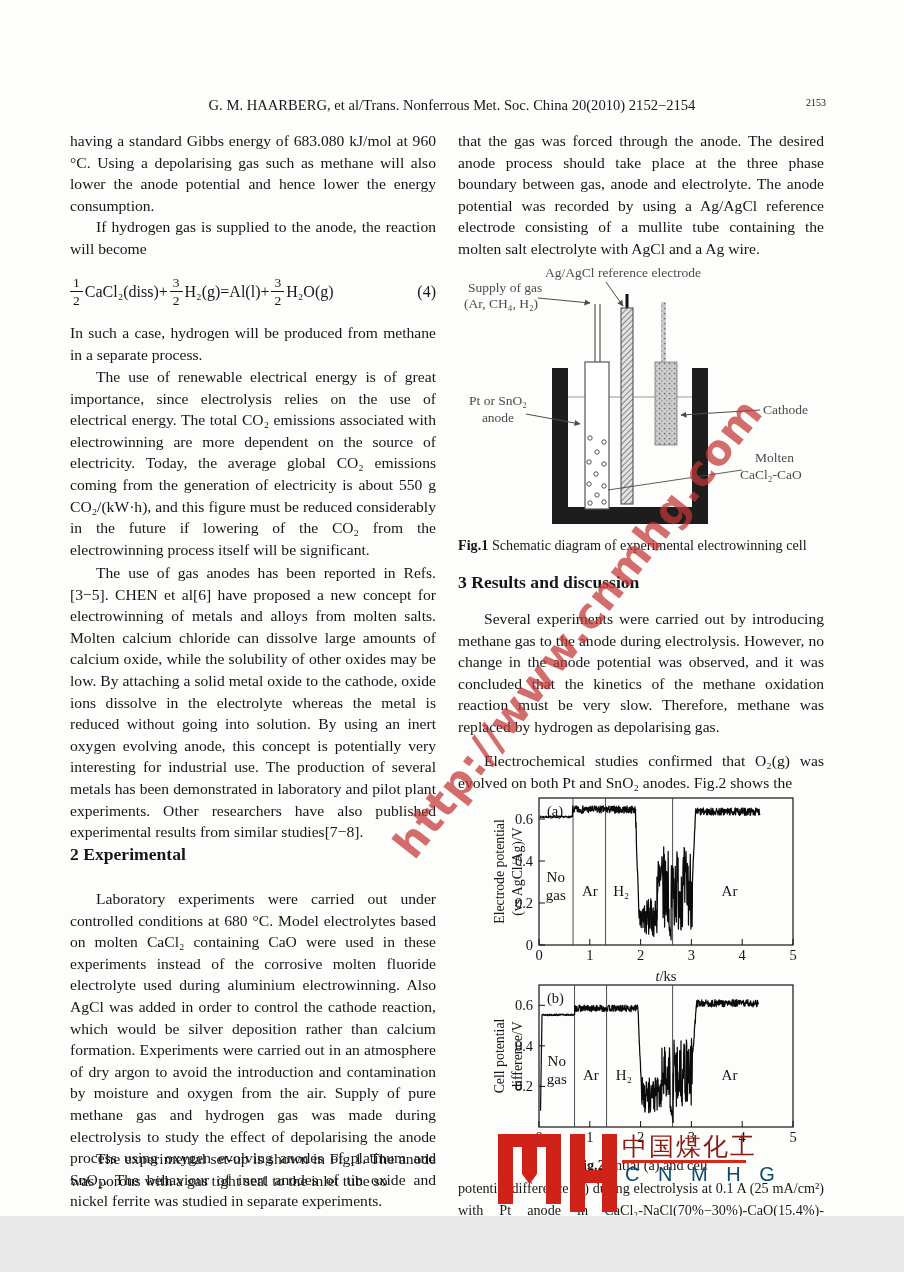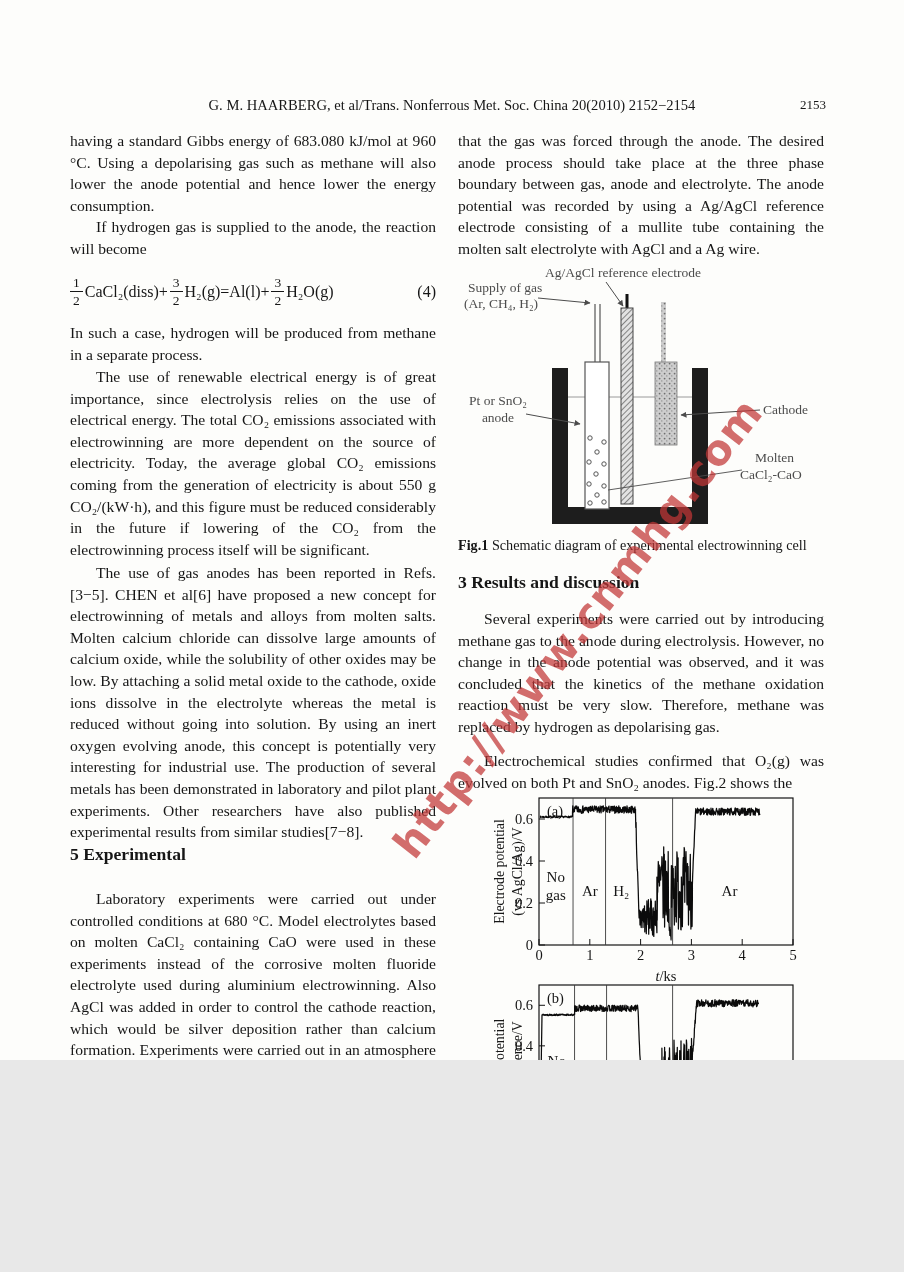--- a/index.html
+++ b/index.html
@@ -1,19 +1,19 @@
 <!DOCTYPE html>
 <html><head>
 <meta charset="utf-8">
 <style>
   html,body{margin:0;padding:0;background:#e8e8e8;}
-  #page{position:relative;width:904px;height:1060px;background:#fdfdfb;margin:0 auto;
+  #page{position:relative;width:904px;height:1216px;background:#fdfdfb;margin:0 auto;
         font-family:"Liberation Serif", serif;color:#161616;overflow:hidden;}
   .hdr{position:absolute;top:97px;left:0;width:904px;text-align:center;font-size:14.6px;}
-  .pagenum{position:absolute;top:97px;right:78px;font-size:13px;}
+  .pagenum{position:absolute;top:97px;right:78px;font-size:10px;}
   .col{position:absolute;top:130px;width:366px;}
   #leftcol{left:70px;} #rightcol{left:458px;}
   .blk{position:absolute;left:0;width:366px;}
   p.body{margin:0;font-size:15.6px;line-height:21.6px;text-align:justify;}
   p.ind{text-indent:26px;}
   .h2{font-size:17.6px;font-weight:bold;margin:0;}
   .equation{display:flex;justify-content:space-between;align-items:center;font-size:16px;height:56px;}
   .eq-body{display:flex;align-items:center;gap:2px;}
   .frac{display:inline-flex;flex-direction:column;align-items:center;font-size:13.5px;line-height:1.15;}
   .frac .num{border-bottom:1.2px solid #161616;padding:0 3px;}
@@ -61,21 +61,21 @@
             <span class="num">3</span>
             <span class="den">2</span>
           </span>
         <span>H₂O(g)</span>
       </span>
       <span class="eq-num">(4)</span>
     </div>
     <p class="body blk" style="top:192px;">In such a case, hydrogen will be produced from methane in a separate process.</p>
     <p class="body ind blk" style="top:236px;">The use of renewable electrical energy is of great importance, since electrolysis relies on the use of electrical energy. The total CO₂ emissions associated with electrowinning are more dependent on the source of electricity. Today, the average global CO₂ emissions coming from the generation of electricity is about 550 g CO₂/(kW·h), and this figure must be reduced considerably in the future if lowering of the CO₂ from the electrowinning process itself will be significant.</p>
     <p class="body ind blk" style="top:432px;">The use of gas anodes has been reported in Refs.[3−5]. CHEN et al[6] have proposed a new concept for electrowinning of metals and alloys from molten salts. Molten calcium chloride can dissolve large amounts of calcium oxide, while the solubility of other oxides may be low. By attaching a solid metal oxide to the cathode, oxide ions dissolve in the electrolyte whereas the metal is reduced without going into solution. By using an inert oxygen evolving anode, this concept is potentially very interesting for industrial use. The production of several metals has been demonstrated in laboratory and pilot plant experiments. Other researchers have also published experimental results from similar studies[7−8].</p>
-    <h2 class="h2 blk" style="top:714px;">5 Experimental</h2>
+    <h2 class="h2 blk" style="top:714px;">2 Experimental</h2>
     <p class="body ind blk" style="top:758px;">Laboratory experiments were carried out under controlled conditions at 680 °C. Model electrolytes based on molten CaCl₂ containing CaO were used in these experiments instead of the corrosive molten fluoride electrolyte used during aluminium electrowinning. Also AgCl was added in order to control the cathode reaction, which would be silver deposition rather than calcium formation. Experiments were carried out in an atmosphere of dry argon to avoid the introduction and contamination by moisture and oxygen from the air. Supply of pure methane gas and hydrogen gas was made during electrolysis to study the effect of depolarising the anode process using oxygen evolving anodes of platinum and SnO₂. The behaviour of inert anodes of tin oxide and nickel ferrite was studied in separate experiments.</p>
     <p class="body ind blk" style="top:1018px;">The experimental set-up is shown in Fig.1. The anode was porous with a gas tight seal to the inlet tube so</p>
   </div>
 
   <div id="rightcol" class="col">
     <p class="body blk" style="top:0;">that the gas was forced through the anode. The desired anode process should take place at the three phase boundary between gas, anode and electrolyte. The anode potential was recorded by using a Ag/AgCl reference electrode consisting of a mullite tube containing the molten salt electrolyte with AgCl and a Ag wire.</p>
 
     <svg class="blk diag" style="top:132px;" width="366" height="270" viewBox="0 0 366 270">
       <defs>
         <pattern id="hatch" width="4" height="4" patternUnits="userSpaceOnUse" patternTransform="rotate(45)">

